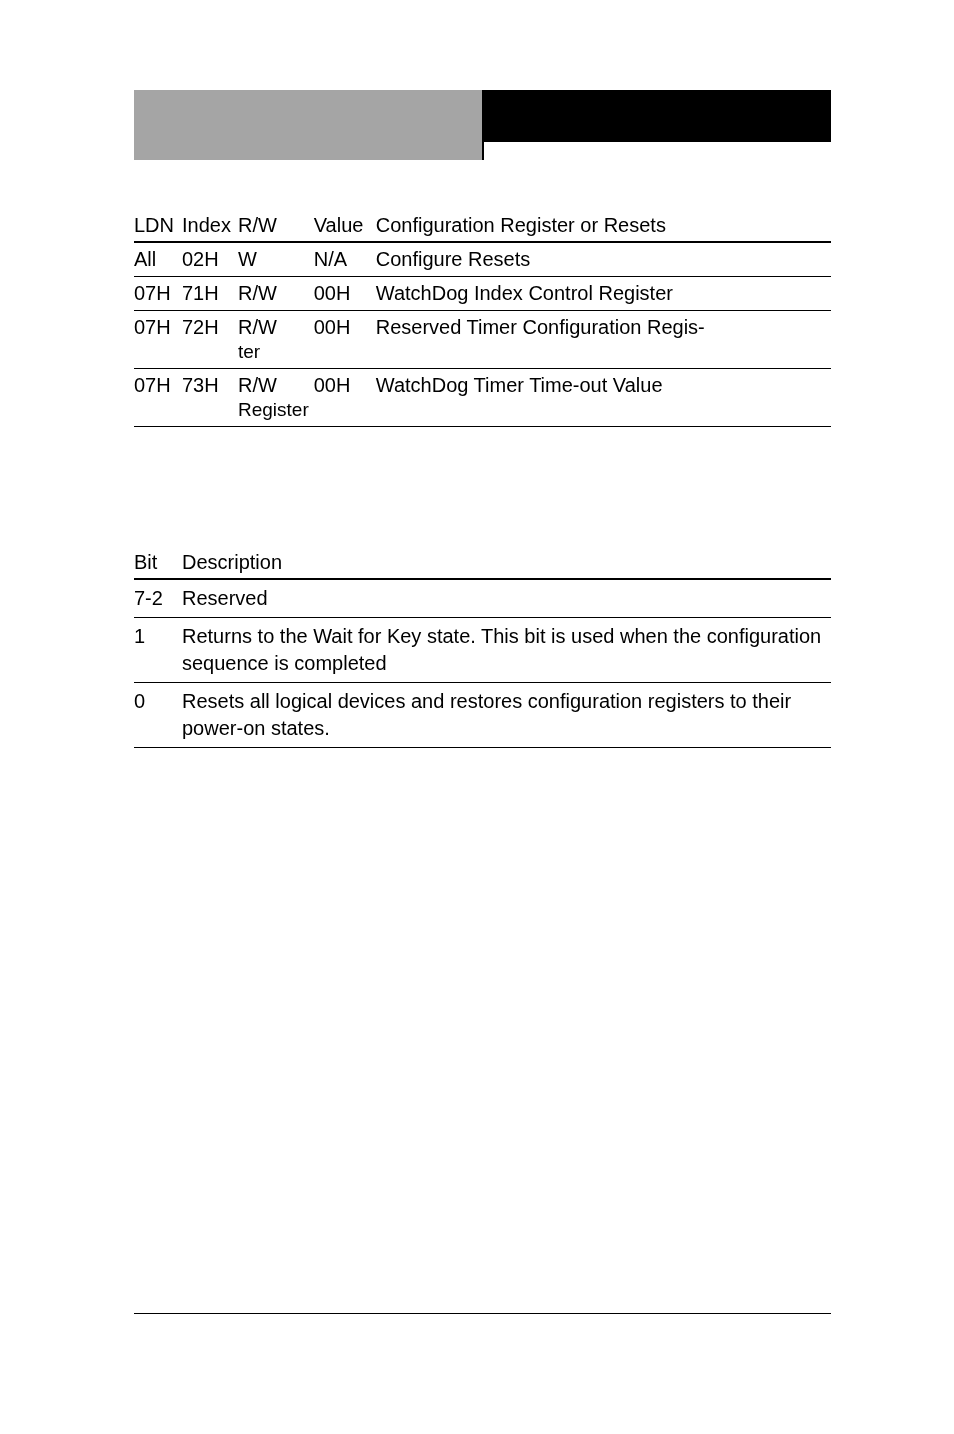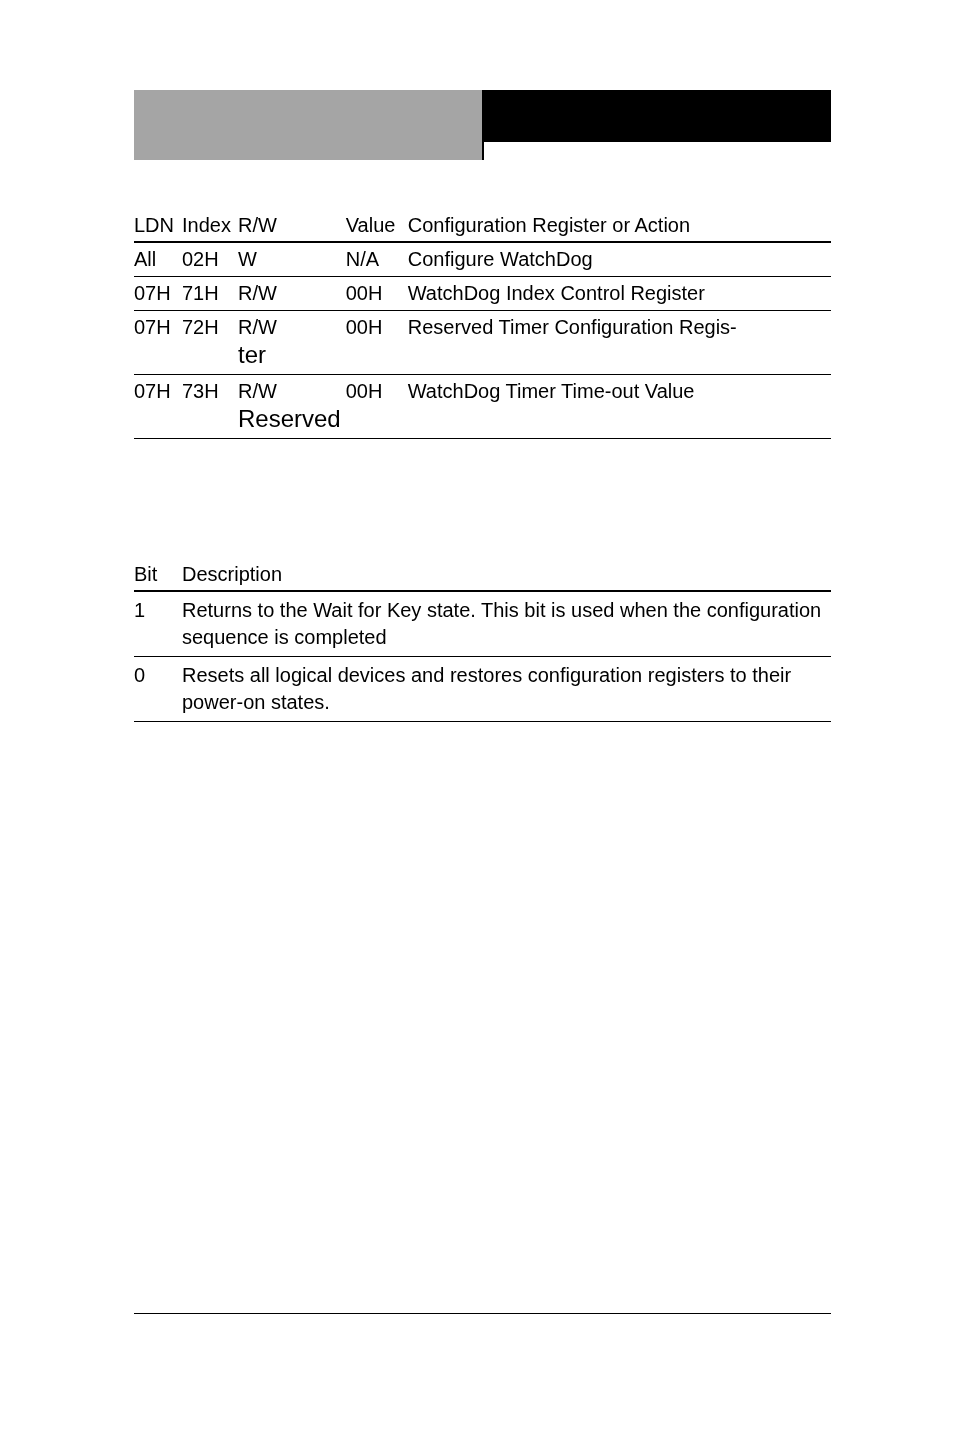--- a/index.html
+++ b/index.html
@@ -49,21 +49,21 @@
     }
     .tbl td {
       text-align: left;
       padding: 5px 5px 5px 0;
       vertical-align: top;
       border-bottom: 1px solid #000;
     }
     .tbl td:last-child, .tbl th:last-child { padding-right: 0; }
     .reg-table { margin-top: 120px; }
     .rw-cell { position: relative; }
-    .rw-suffix { display: block; font-size: 24px; margin-top: 2px; }
+    .rw-suffix { display: block; font-size: 19px; margin-top: 2px; }
     .col-ldn { width: 48px; }
     .col-index { width: 56px; margin-left: 20px; }
     .col-rw { width: 52px; }
     .col-reset { width: 62px; }
     .col-bit { width: 48px; }
     .bit-table .tbl td { font-size: 20px; line-height: 1.35; }
     .footer-line {
       position: absolute;
       left: 134px; right: 123px;
       bottom: 120px;
@@ -79,32 +79,32 @@
 </div>
 
 <div class="table-wrapper">
   <table class="tbl">
     <thead>
       <tr>
         <th class="col-ldn">LDN</th>
         <th class="col-index">Index</th>
         <th class="col-rw">R/W</th>
         <th class="col-reset">Value</th>
-        <th>Configuration Register or Action</th>
+        <th>Configuration Register or Resets</th>
       </tr>
     </thead>
     <tbody>
       <tr>
         <td>All</td>
         <td>02H</td>
         <td class="rw-cell">
           <span>W</span>
         </td>
         <td>N/A</td>
-        <td>Configure WatchDog</td>
+        <td>Configure Resets</td>
       </tr>
       <tr>
         <td>07H</td>
         <td>71H</td>
         <td class="rw-cell">
           <span>R/W</span>
         </td>
         <td>00H</td>
         <td>WatchDog Index Control Register</td>
       </tr>
@@ -116,39 +116,43 @@
           <span class="rw-suffix">ter</span>
         </td>
         <td>00H</td>
         <td>Reserved Timer Configuration Regis-</td>
       </tr>
       <tr>
         <td>07H</td>
         <td>73H</td>
         <td class="rw-cell">
           <span>R/W</span>
-          <span class="rw-suffix">Reserved</span>
+          <span class="rw-suffix">Register</span>
         </td>
         <td>00H</td>
         <td>WatchDog Timer Time-out Value</td>
       </tr>
     </tbody>
   </table>
 </div>
 
 <div class="table-wrapper reg-table bit-table">
   <table class="tbl">
     <thead>
       <tr>
         <th class="col-bit">Bit</th>
         <th>Description</th>
       </tr>
     </thead>
     <tbody>
       <tr>
+        <td>7-2</td>
+        <td>Reserved</td>
+      </tr>
+      <tr>
         <td>1</td>
         <td>Returns to the Wait for Key state. This bit is used when the configuration sequence is completed</td>
       </tr>
       <tr>
         <td>0</td>
         <td>Resets all logical devices and restores configuration registers to their power-on states.</td>
       </tr>
     </tbody>
   </table>
 </div>

